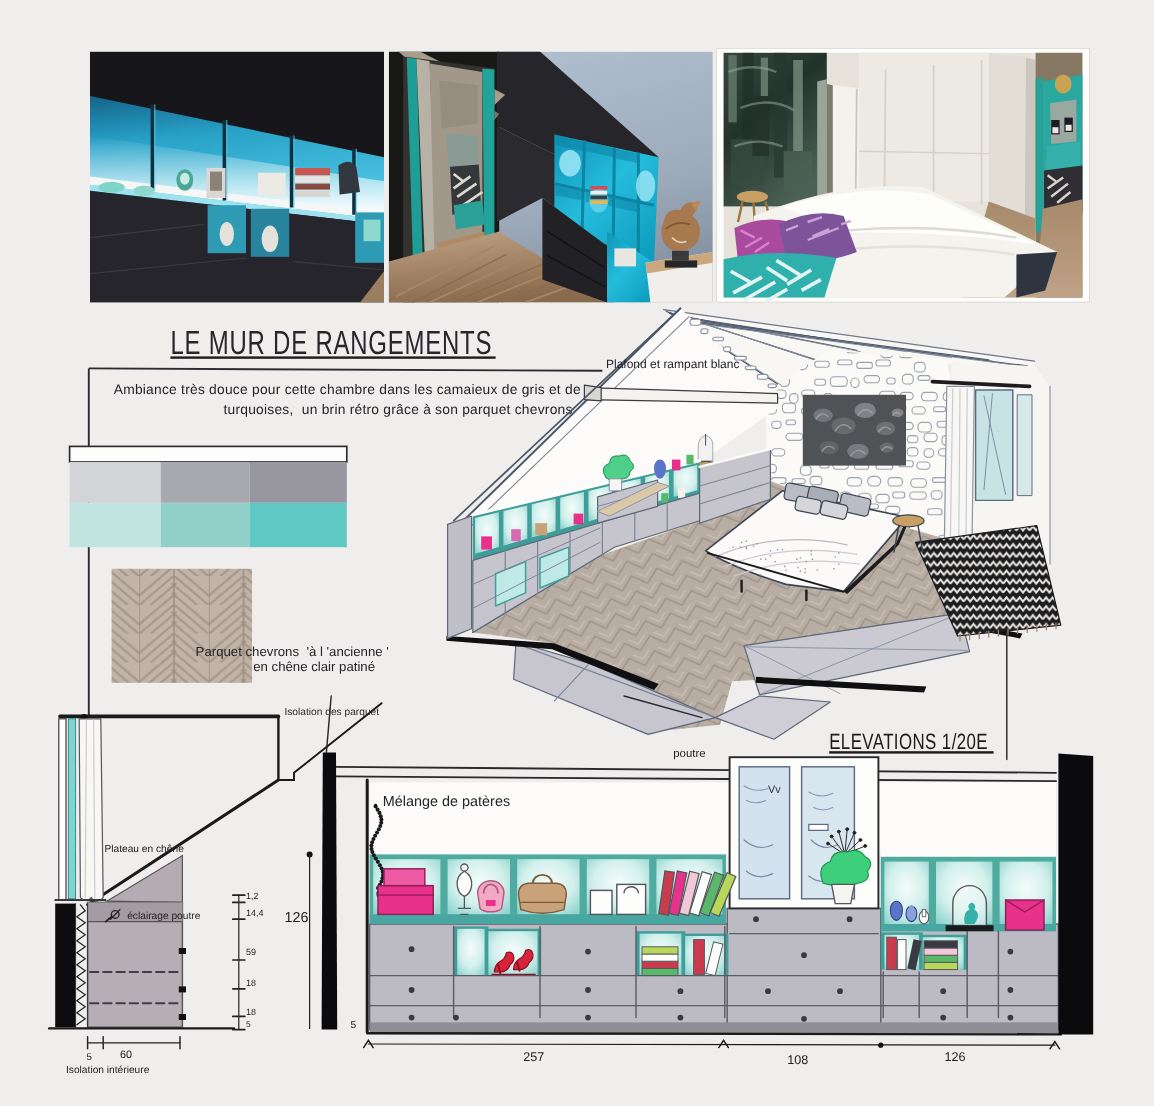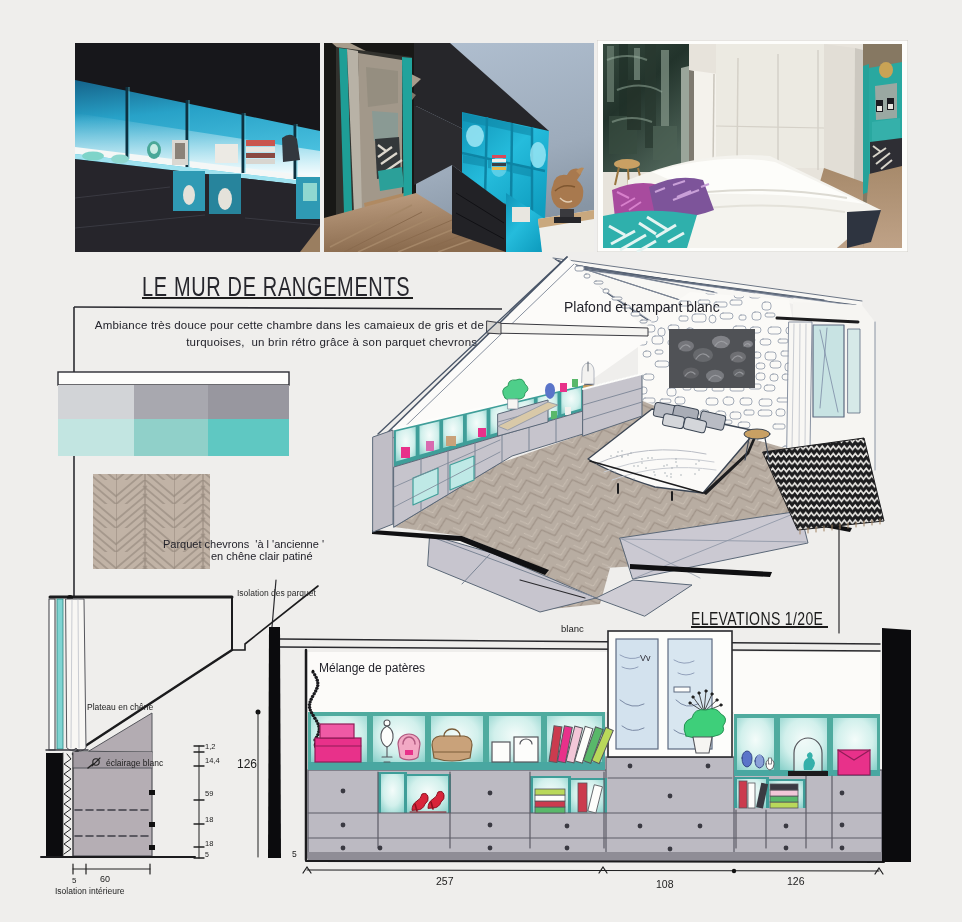--- a/index.html
+++ b/index.html
@@ -822,28 +822,28 @@
 <polygon points="269.0,627.0 280.0,627.0 281.0,858.0 268.0,858.0" fill="#0b0b0d"></polygon>
 <polygon points="882.0,628.0 911.0,630.0 911.0,862.0 882.0,862.0" fill="#0b0b0d"></polygon>
 <line x1="307.0" y1="870.0" x2="879.0" y2="871.0" stroke="#1b1b1d" stroke-width="1"></line>
 <path d="M303,873 l4,-6 l4,6" fill="none" stroke="#1b1b1d" stroke-width="1.2"></path>
 <path d="M599,873 l4,-6 l4,6" fill="none" stroke="#1b1b1d" stroke-width="1.2"></path>
 <path d="M875,874 l4,-6 l4,6" fill="none" stroke="#1b1b1d" stroke-width="1.2"></path>
 <circle cx="734" cy="871" r="2.2" fill="#111"></circle>
 </g>
 </svg>
 
-<div class="abs hw" style="left:564px;top:299px;font-size:14px">Plafond et rampant blanc</div>
+<div class="abs hw" style="left:505px;top:299px;font-size:10px">Plafond et rampant blanc</div>
 <div class="abs hw" style="left:163px;top:538px;font-size:11px">Parquet chevrons &nbsp;'à l 'ancienne '<br><span style="margin-left:48px">en chêne clair patiné</span></div>
 <div class="abs" style="left:237px;top:588px;font-size:8.5px;color:#2a2a2a">Isolation des parquet</div>
 <div class="abs" style="left:87px;top:702px;font-size:8.5px;color:#222">Plateau en chêne</div>
-<div class="abs" style="left:106px;top:758px;font-size:8.5px;color:#222">éclairage blanc</div>
+<div class="abs" style="left:106px;top:758px;font-size:8.5px;color:#222">éclairage poutre</div>
 <div class="abs" style="left:691px;top:608px;font-size:21px;color:#1b1b1b;white-space:nowrap;transform:scale(0.67,0.88);transform-origin:0 0;letter-spacing:0.5px">ELEVATIONS 1/20E</div>
 <div class="abs" style="left:691px;top:626px;width:137px;height:2px;background:#1b1b1b"></div>
-<div class="abs" style="left:561px;top:623px;font-size:9.5px;color:#222">blanc</div>
+<div class="abs" style="left:561px;top:623px;font-size:9.5px;color:#222">poutre</div>
 <div class="abs hw" style="left:319px;top:661px;font-size:12px">Mélange de patères</div>
 <div class="abs" style="left:436px;top:875px;font-size:10.5px;color:#222">257</div>
 <div class="abs" style="left:656px;top:878px;font-size:10.5px;color:#222">108</div>
 <div class="abs" style="left:787px;top:875px;font-size:10.5px;color:#222">126</div>
 <div class="abs" style="left:237px;top:757px;font-size:12px;color:#222">126</div>
 <div class="abs" style="left:55px;top:886px;font-size:8.5px;color:#222">Isolation intérieure</div>
 <div class="abs" style="left:72px;top:876px;font-size:8px;color:#222">5</div>
 <div class="abs" style="left:100px;top:874px;font-size:9px;color:#222">60</div>
 <div class="abs" style="left:292px;top:849px;font-size:8.5px;color:#222">5</div>
 <div class="abs" style="left:205px;top:742px;font-size:7.5px;color:#222">1,2</div>

